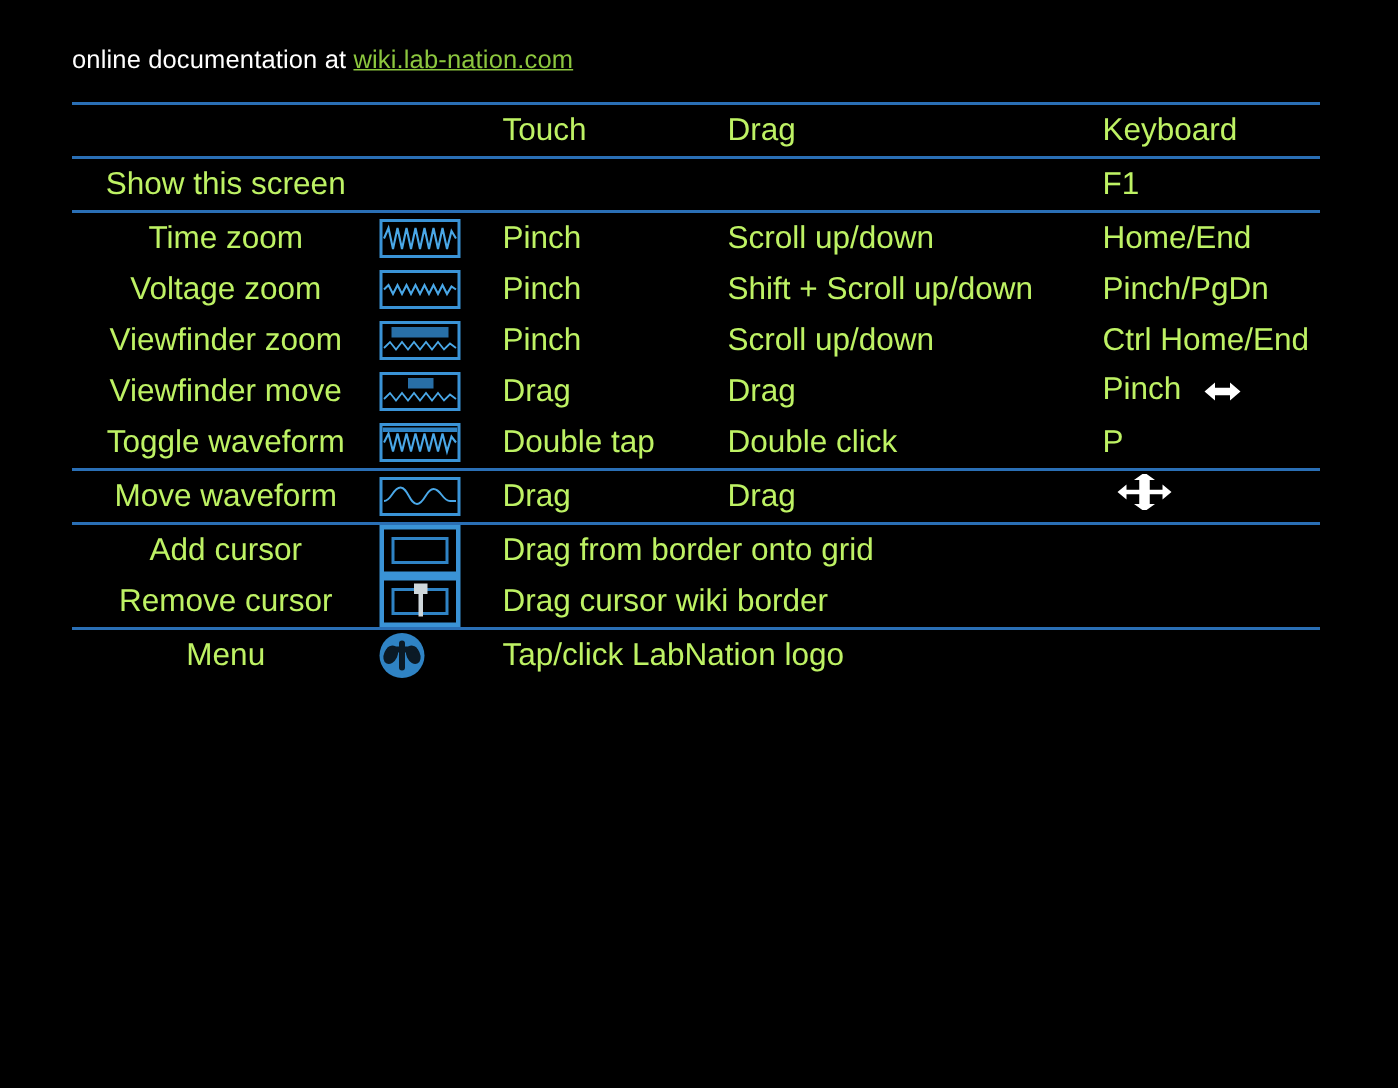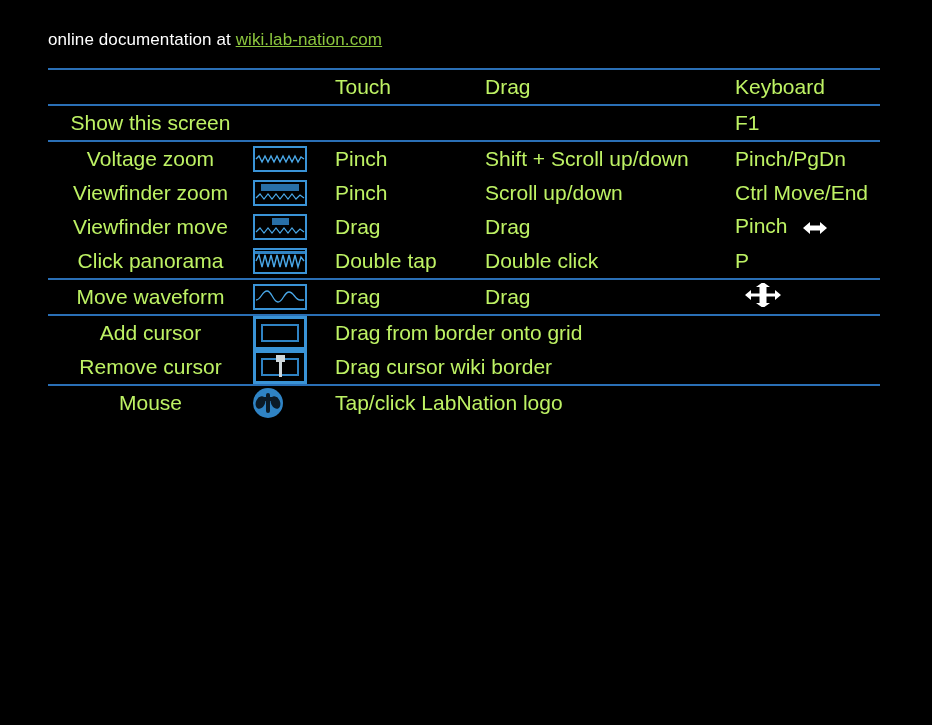--- a/index.html
+++ b/index.html
@@ -211,20 +211,33 @@
   <table class="grid section">
     <colgroup>
       <col class="c-label">
         <col class="c-icon">
         <col class="c-touch">
         <col class="c-mouse">
         <col class="c-key">
     </colgroup>
     <tbody class="sub-rows">
       <tr>
+        <td class="row-label">Time zoom</td>
+        <td class="icon-cell">
+          <div class="scope">
+            <svg width="50" height="22" viewBox="0 0 50 22">
+              <polyline points="1,11 4,4 7,18 10,4 13,18 16,4 19,18 22,4 25,18 28,4 31,18 34,4 37,18 40,4 43,18 46,6 49,11" fill="none" stroke="#4aa8e8" stroke-width="1.4"></polyline>
+            </svg>
+          </div>
+        </td>
+        <td class="cell">Pinch</td>
+        <td class="cell">Scroll up/down</td>
+        <td class="cell">Home/End</td>
+      </tr>
+      <tr>
         <td class="row-label">Voltage zoom</td>
         <td class="icon-cell">
           <div class="scope">
             <svg width="50" height="22" viewBox="0 0 50 22">
               <polyline points="1,11 4,8 7,14 10,8 13,14 16,8 19,14 22,8 25,14 28,8 31,14 34,8 37,14 40,8 43,14 46,9 49,11" fill="none" stroke="#4aa8e8" stroke-width="1.4"></polyline>
             </svg>
           </div>
         </td>
         <td class="cell">Pinch</td>
         <td class="cell">Shift + Scroll up/down</td>
@@ -235,21 +248,21 @@
         <td class="icon-cell">
           <div class="scope">
             <svg width="50" height="22" viewBox="0 0 50 22">
               <polyline points="1,16 5,12 9,17 13,12 17,17 21,12 25,17 29,12 33,17 37,12 41,17 45,13 49,16" fill="none" stroke="#4aa8e8" stroke-width="1.2"></polyline>
             </svg>
             <div class="band" style="left:6px; right:6px; top:2px; height:7px;"></div>
           </div>
         </td>
         <td class="cell">Pinch</td>
         <td class="cell">Scroll up/down</td>
-        <td class="cell">Ctrl Move/End</td>
+        <td class="cell">Ctrl Home/End</td>
       </tr>
       <tr>
         <td class="row-label">Viewfinder move</td>
         <td class="icon-cell">
           <div class="scope">
             <svg width="50" height="22" viewBox="0 0 50 22">
               <polyline points="1,16 5,12 9,17 13,12 17,17 21,12 25,17 29,12 33,17 37,12 41,17 45,13 49,16" fill="none" stroke="#4aa8e8" stroke-width="1.2"></polyline>
             </svg>
             <div class="band" style="left:17px; width:17px; top:2px; height:7px;"></div>
           </div>
@@ -259,21 +272,21 @@
         <td class="cell">
           <span>Pinch</span>
           <span class="arrows-lr">
             <svg width="28" height="16" viewBox="0 0 28 16">
               <path d="M2,8 L9,2 L9,5.5 L19,5.5 L19,2 L26,8 L19,14 L19,10.5 L9,10.5 L9,14 Z" fill="#ffffff"></path>
             </svg>
           </span>
         </td>
       </tr>
       <tr>
-        <td class="row-label">Click panorama</td>
+        <td class="row-label">Toggle waveform</td>
         <td class="icon-cell">
           <div class="scope">
             <svg width="50" height="22" viewBox="0 0 50 22">
               <polyline points="1,11 4,5 7,17 10,5 13,17 16,5 19,17 22,5 25,17 28,5 31,17 34,5 37,17 40,5 43,17 46,7 49,11" fill="none" stroke="#4aa8e8" stroke-width="1.4"></polyline>
               <line x1="0" y1="2.5" x2="50" y2="2.5" stroke="#2f83c4" stroke-width="3"></line>
             </svg>
           </div>
         </td>
         <td class="cell">Double tap</td>
         <td class="cell">Double click</td>
@@ -355,21 +368,21 @@
   <table class="grid section">
     <colgroup>
       <col class="c-label">
         <col class="c-icon">
         <col class="c-touch">
         <col class="c-mouse">
         <col class="c-key">
     </colgroup>
     <tbody>
       <tr>
-        <td class="row-label">Mouse</td>
+        <td class="row-label">Menu</td>
         <td class="icon-cell">
           <span class="logo">
               <span class="leafL"></span>
               <span class="leafR"></span>
             </span>
         </td>
         <td class="wide-cell" colspan="3">Tap/click LabNation logo</td>
       </tr>
     </tbody>
   </table>

